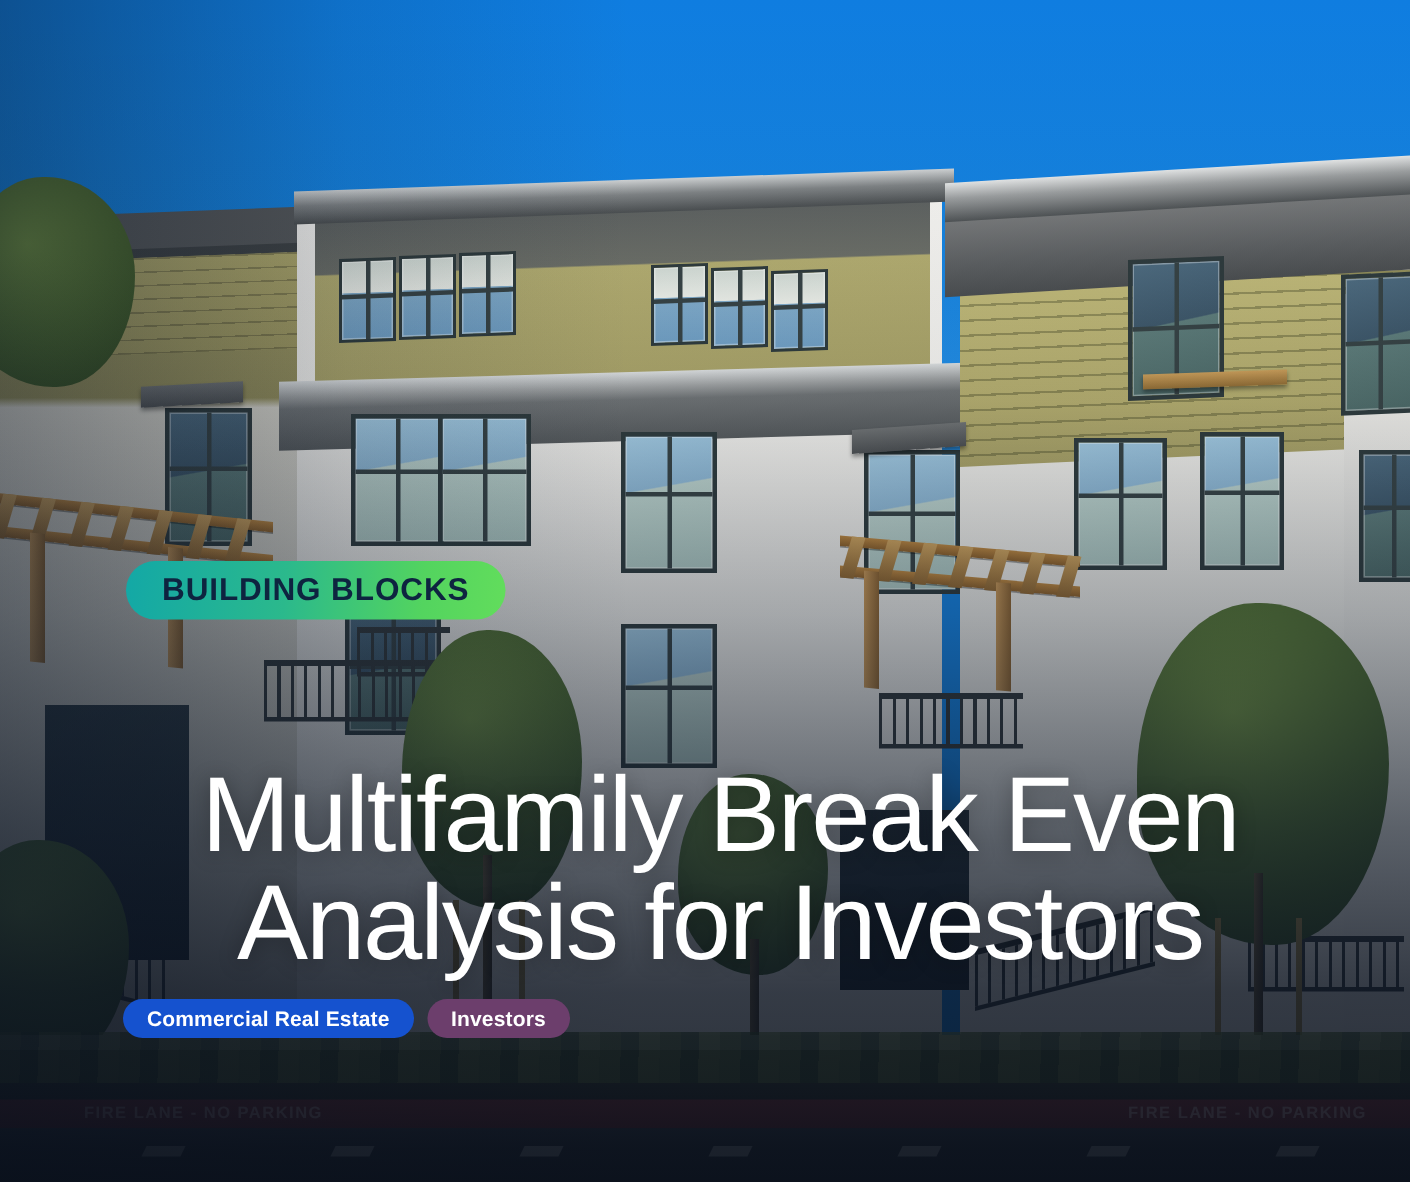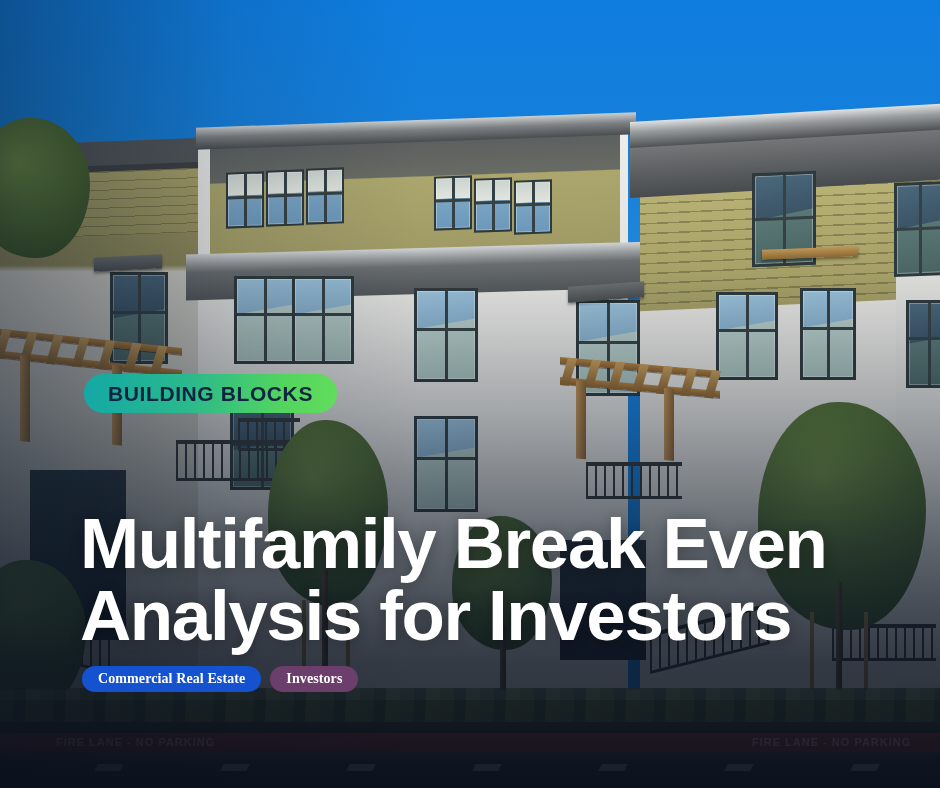--- a/index.html
+++ b/index.html
@@ -248,43 +248,43 @@
     font-weight: 700;
     letter-spacing: .6px;
   }
 
   #headline {
     position: absolute;
     left: 80px; top: 460px;
     width: 800px;
     color: #ffffff;
     font-size: 71px;
-    font-weight: 700;
+    font-weight: 400;
     line-height: 72px;
     letter-spacing: -1.4px;
     text-shadow: 0 2px 14px rgba(0,0,0,.32);
+    text-align: center;
   }
   #headline .line { display: block; white-space: nowrap; }
 
   #tag-row {
     position: absolute;
     left: 82px; top: 666px;
     display: flex; align-items: center; gap: 9px;
   }
   .tag {
     height: 26px;
     padding: 0 16px;
     display: flex; align-items: center;
     border-radius: 13px;
     color: #fff;
     font-size: 14px;
     font-weight: 700;
     letter-spacing: .1px;
     white-space: nowrap;
-    font-family: Liberation Serif, serif;
   }
   .tag.primary  { background: #1552cf; }
   .tag.secondary{ background: #6c3e6c; }
 </style>
 </head>
 <body>
 
 <div id="card">
 
   <div id="photo">

